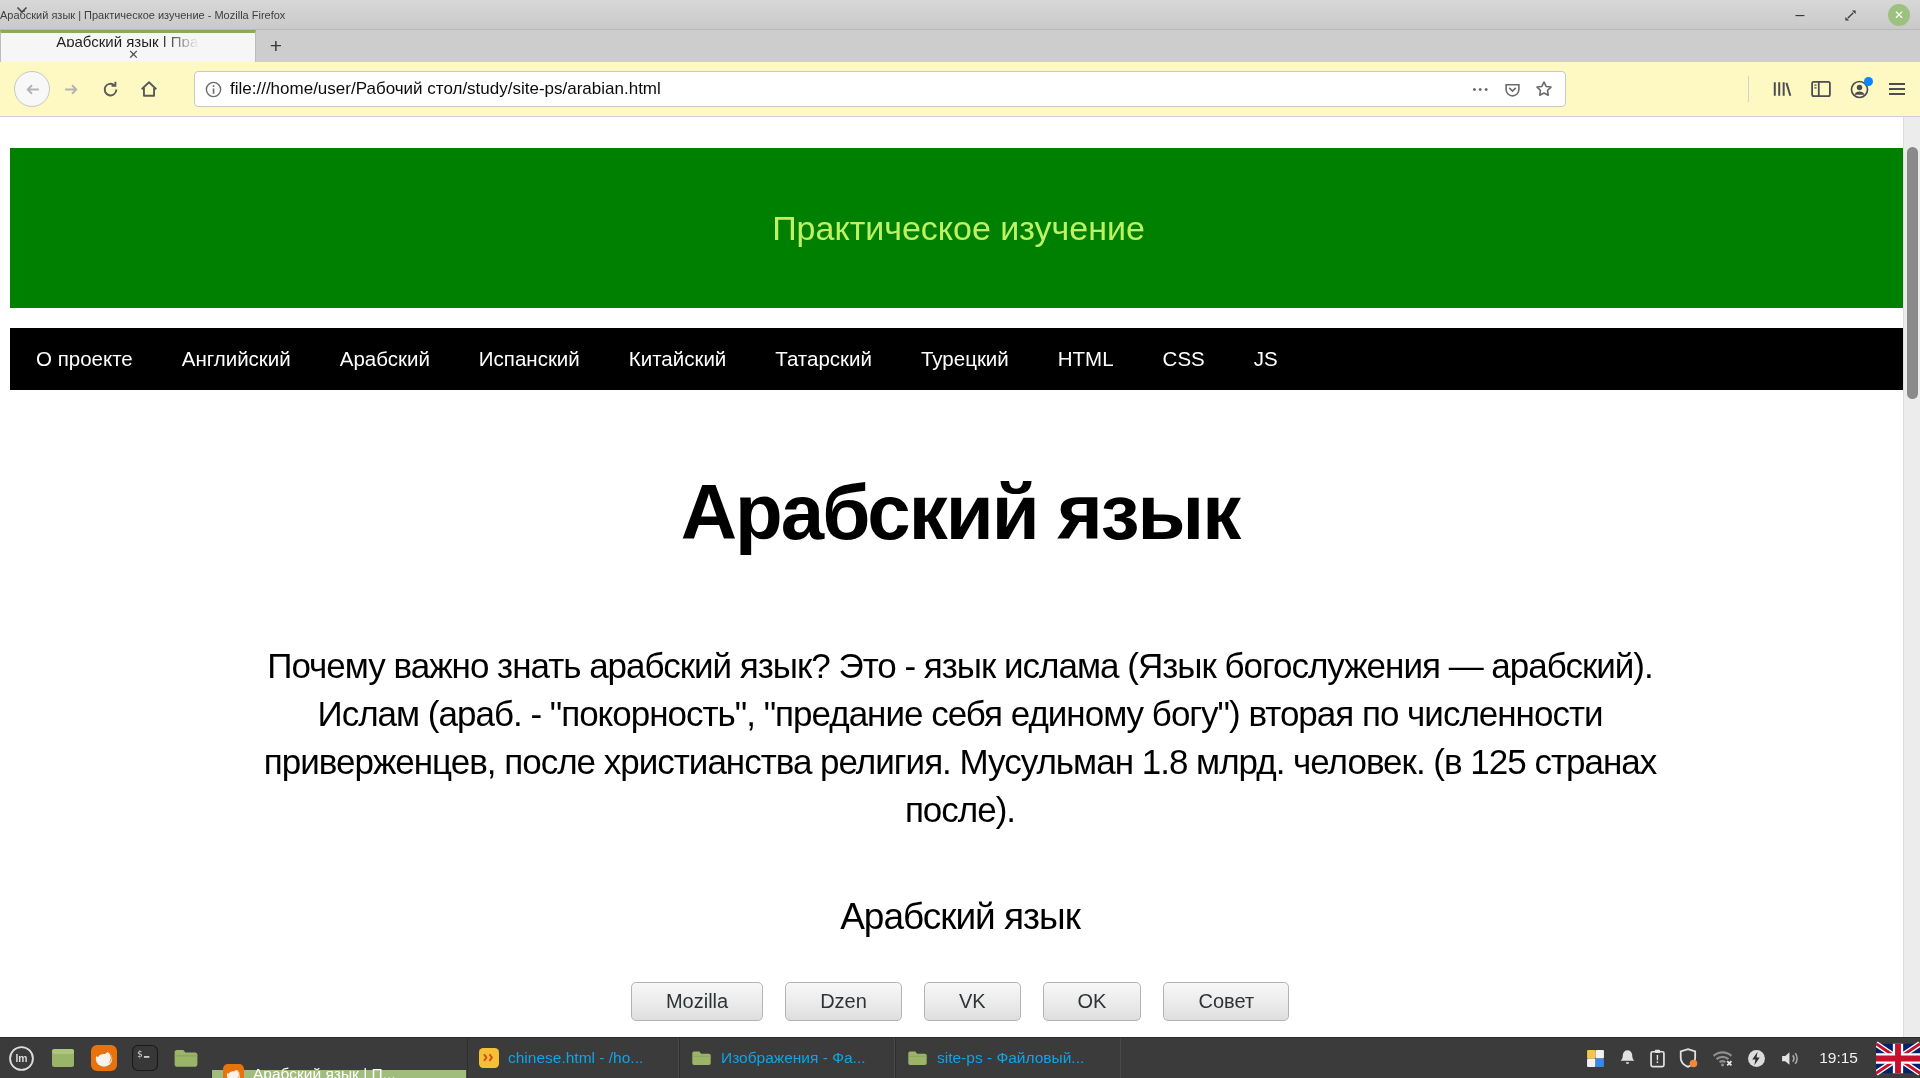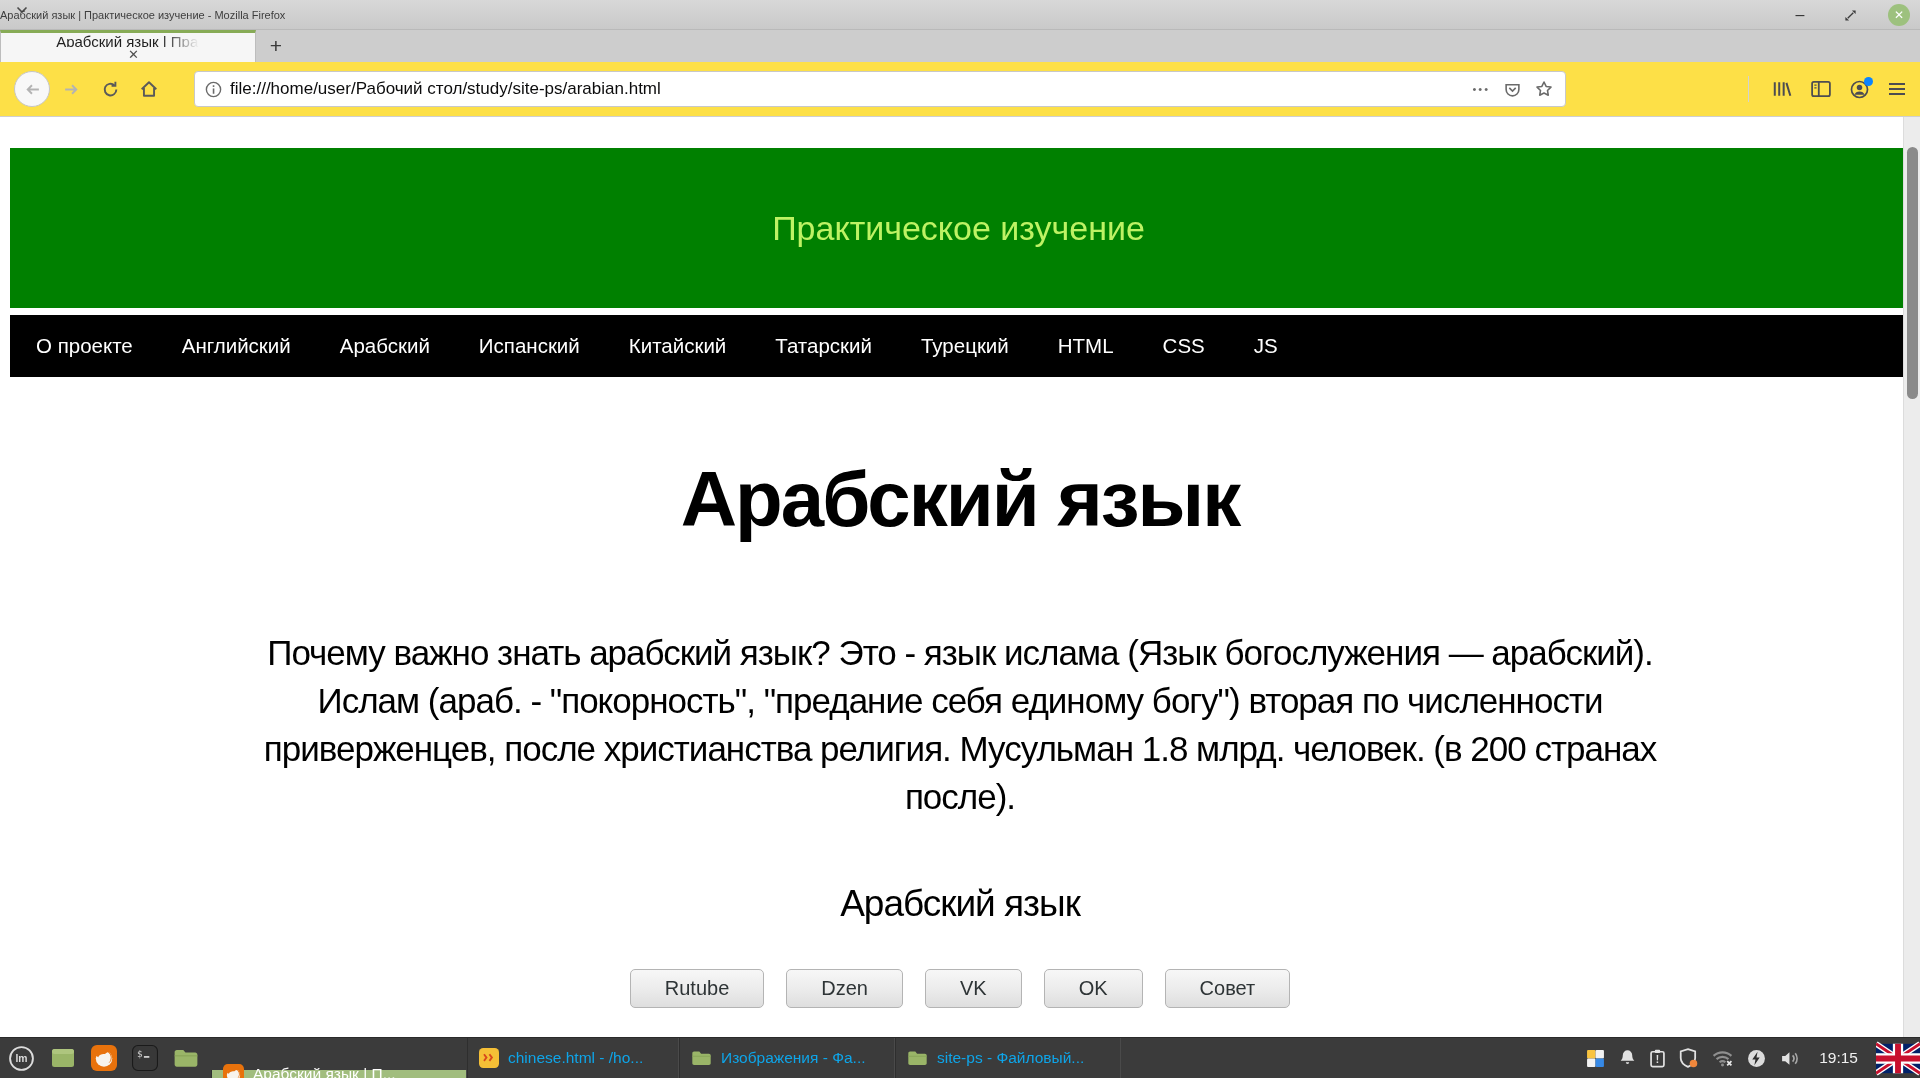--- a/index.html
+++ b/index.html
@@ -25,21 +25,21 @@
     border-left:1px solid #bdbdbd; border-right:1px solid #bdbdbd;
     display:flex; align-items:center; padding:0 8px 0 13px;flex-direction:column; }
   .tab-title { flex:1; font-size:15px; color:#1f1f1f; white-space:nowrap; overflow:hidden;
     -webkit-mask-image:linear-gradient(90deg,#000 72%,transparent 96%);
     mask-image:linear-gradient(90deg,#000 72%,transparent 96%); }
   .tab-close { color:#4f4f4f; font-size:13px; margin-left:6px; }
   .newtab { width:40px; display:flex; align-items:center; justify-content:center;
     font-size:21px; color:#3a3a3a; }
 
   
-  .toolbar { height:55px; background:#fde047; border-bottom:1px solid #cfcfcf;
+  .toolbar { height:55px; background:#fef9c3; border-bottom:1px solid #cfcfcf;
     display:flex; align-items:center; padding:0 14px; }
   .navbtn { width:36px; height:36px; border:none; background:transparent; display:flex;
     align-items:center; justify-content:center; margin-right:3px; }
   .navbtn.circled { border:1px solid #c6c6c6; border-radius:50%; background:#f8f8f8; }
   .urlbar { margin-left:24px; width:1372px; height:36px; background:#fff;
     border:1px solid #c8c8c8; border-radius:4px; display:flex; align-items:center;
     padding:0 10px; }
   .url-text { flex:1; font-size:17px; color:#0c0c0d; white-space:nowrap; overflow:hidden;
     margin-left:8px; }
   .url-icons { display:flex; align-items:center; gap:14px; margin-right:2px; }
@@ -48,21 +48,21 @@
   .ri-sep { width:1px; height:26px; background:#d2d2d2; margin-right:4px; }
   .acct { position:relative; }
   .acct .dot { position:absolute; top:-3px; right:-4px; width:9px; height:9px;
     border-radius:50%; background:#0a84ff; }
 
   
   .page { height:920px; background:#fff; position:relative; overflow:hidden; }
   .banner { margin:31px 13px 0 10px; height:160px; background:#008000;
     display:flex; align-items:center; justify-content:center; }
   .banner-title { color:#bef264; font-size:34px; }
-  .site-nav { margin:7px 13px 0 10px; height:62px; background:#000;
+  .site-nav { margin:20px 13px 0 10px; height:62px; background:#000;
     display:flex; align-items:center; gap:49px; padding-left:26px; }
   .site-nav a { color:#fff; font-size:20.5px; text-decoration:none; white-space:nowrap; }
   .h1 { margin-top:80px; text-align:center; font-size:78px; font-weight:bold;
     letter-spacing:-2px; color:#000; line-height:1.1; }
   .intro { margin-top:86px; text-align:center; font-size:35px; line-height:48px;
     letter-spacing:-1px; color:#000; }
   .subheading { margin-top:62px; text-align:center; font-size:37px;
     letter-spacing:-1px; color:#000; }
   .btn-row { margin-top:44px; display:flex; justify-content:center; gap:22px; }
   .btn-row button { font-family:inherit; font-size:20px; color:#2e3436;
@@ -250,28 +250,28 @@
     <a href="#">HTML</a>
     <a href="#">CSS</a>
     <a href="#">JS</a>
   </div>
 
   <div class="h1">Арабский язык</div>
 
   <div class="intro">
     <div>Почему важно знать арабский язык? Это - язык ислама (Язык богослужения — арабский).</div>
     <div>Ислам (араб. - "покорность", "предание себя единому богу") вторая по численности</div>
-    <div>приверженцев, после христианства религия. Мусульман 1.8 млрд. человек. (в 200 странах</div>
+    <div>приверженцев, после христианства религия. Мусульман 1.8 млрд. человек. (в 125 странах</div>
     <div>после).</div>
   </div>
 
   <div class="subheading">Арабский язык</div>
 
   <div class="btn-row">
-    <button>Rutube</button>
+    <button>Mozilla</button>
     <button>Dzen</button>
     <button>VK</button>
     <button>OK</button>
     <button>Совет</button>
   </div>
 
   <div class="scrollbar">
     <div class="scroll-thumb"></div>
   </div>
 </div>

